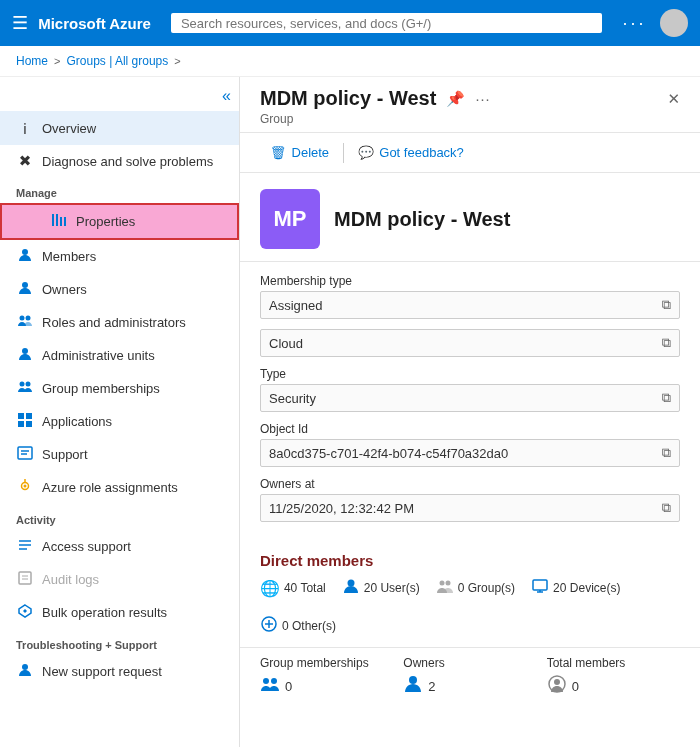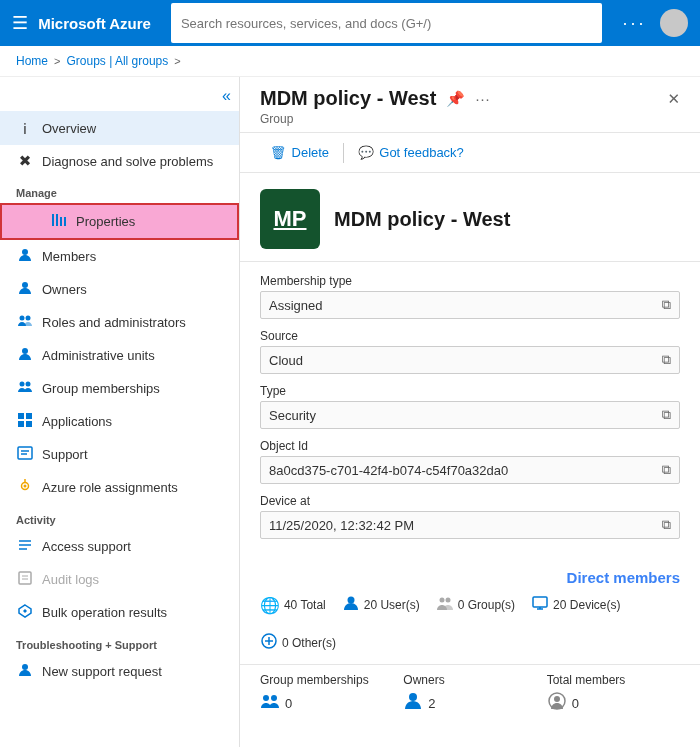--- a/index.html
+++ b/index.html
@@ -12,21 +12,21 @@
       display: flex;
       align-items: center;
       padding: 0 12px;
       gap: 10px;
       color: #fff;
     }
     .top-bar-hamburger { font-size: 18px; cursor: pointer; color: #fff; }
     .top-bar-title { font-size: 15px; font-weight: 600; color: #fff; margin-right: 10px; }
     .top-bar-search {
       flex: 1;
-      height: 40px;
+      height: 20px;
       border: none;
       border-radius: 2px;
       padding: 0 10px;
       font-size: 13px;
       background: #fff;
       color: #333;
     }
     .top-bar-right { display: flex; gap: 14px; align-items: center; margin-left: 10px; }
     .top-bar-dots { font-size: 18px; color: #fff; cursor: pointer; letter-spacing: 2px; }
     .avatar-circle {
@@ -129,45 +129,45 @@
     .toolbar-sep { width: 1px; height: 20px; background: #ccc; margin: 0 4px; }
 
     
     .entity-block {
       display: flex; align-items: center; gap: 14px;
       padding: 16px 20px 12px;
       border-bottom: 1px solid #e5e5e5;
     }
     .entity-avatar {
       width: 60px; height: 60px;
-      background: #14532d;
+      background: #8b5cf6;
       border-radius: 6px;
       display: flex; align-items: center; justify-content: center;
-      font-size: 22px; font-weight: 700; color: #fff; text-decoration: underline;
+      font-size: 22px; font-weight: 700; color: #fff;
     }
     .entity-name { font-size: 20px; font-weight: 600; color: #1a1a1a; }
 
     
     .properties-section { padding: 12px 20px; }
     .prop-group { margin-bottom: 10px; }
     .prop-label { font-size: 12px; color: #333; margin-bottom: 3px; font-weight: 500; }
     .prop-value {
       display: flex; align-items: flex-end; justify-content: space-between;
       border: 1px solid #ccc;
       padding: 5px 8px;
       font-size: 13px;
       background: #fafafa;
       color: #333;
       border-radius: 2px;
     }
     .prop-copy { color: #666; cursor: pointer; font-size: 13px; }
 
     
     .direct-members { padding: 8px 20px 10px; }
-    .section-heading { font-size: 15px; font-weight: 600; margin-bottom: 8px; color: #3b82f6; text-align: right; }
+    .section-heading { font-size: 15px; font-weight: 600; margin-bottom: 8px; color: #7f1d1d; }
     .members-stats {
       display: flex; gap: 16px; align-items: center;
       font-size: 12px; color: #333; flex-wrap: wrap;
     }
     .stat-item { display: flex; align-items: center; gap: 4px; }
     .stat-icon { font-size: 16px; }
 
     
     .group-info-row {
       display: flex; gap: 0;
@@ -399,21 +399,20 @@
 
       <div class="prop-group">
         <div class="prop-label">Membership type</div>
         <div class="prop-value">
           <span>Assigned</span>
           <span class="prop-copy">⧉</span>
         </div>
       </div>
 
       <div class="prop-group">
-        <div class="prop-label">Source</div>
         <div class="prop-value">
           <span>Cloud</span>
           <span class="prop-copy">⧉</span>
         </div>
       </div>
 
       <div class="prop-group">
         <div class="prop-label">Type</div>
         <div class="prop-value">
           <span>Security</span>
@@ -423,21 +422,21 @@
 
       <div class="prop-group">
         <div class="prop-label">Object Id</div>
         <div class="prop-value">
           <span>8a0cd375-c701-42f4-b074-c54f70a32da0</span>
           <span class="prop-copy">⧉</span>
         </div>
       </div>
 
       <div class="prop-group">
-        <div class="prop-label">Device at</div>
+        <div class="prop-label">Owners at</div>
         <div class="prop-value">
           <span>11/25/2020, 12:32:42 PM</span>
           <span class="prop-copy">⧉</span>
         </div>
       </div>
     </div>
 
     <div class="direct-members">
       <div class="section-heading">Direct members</div>
       <div class="members-stats">

